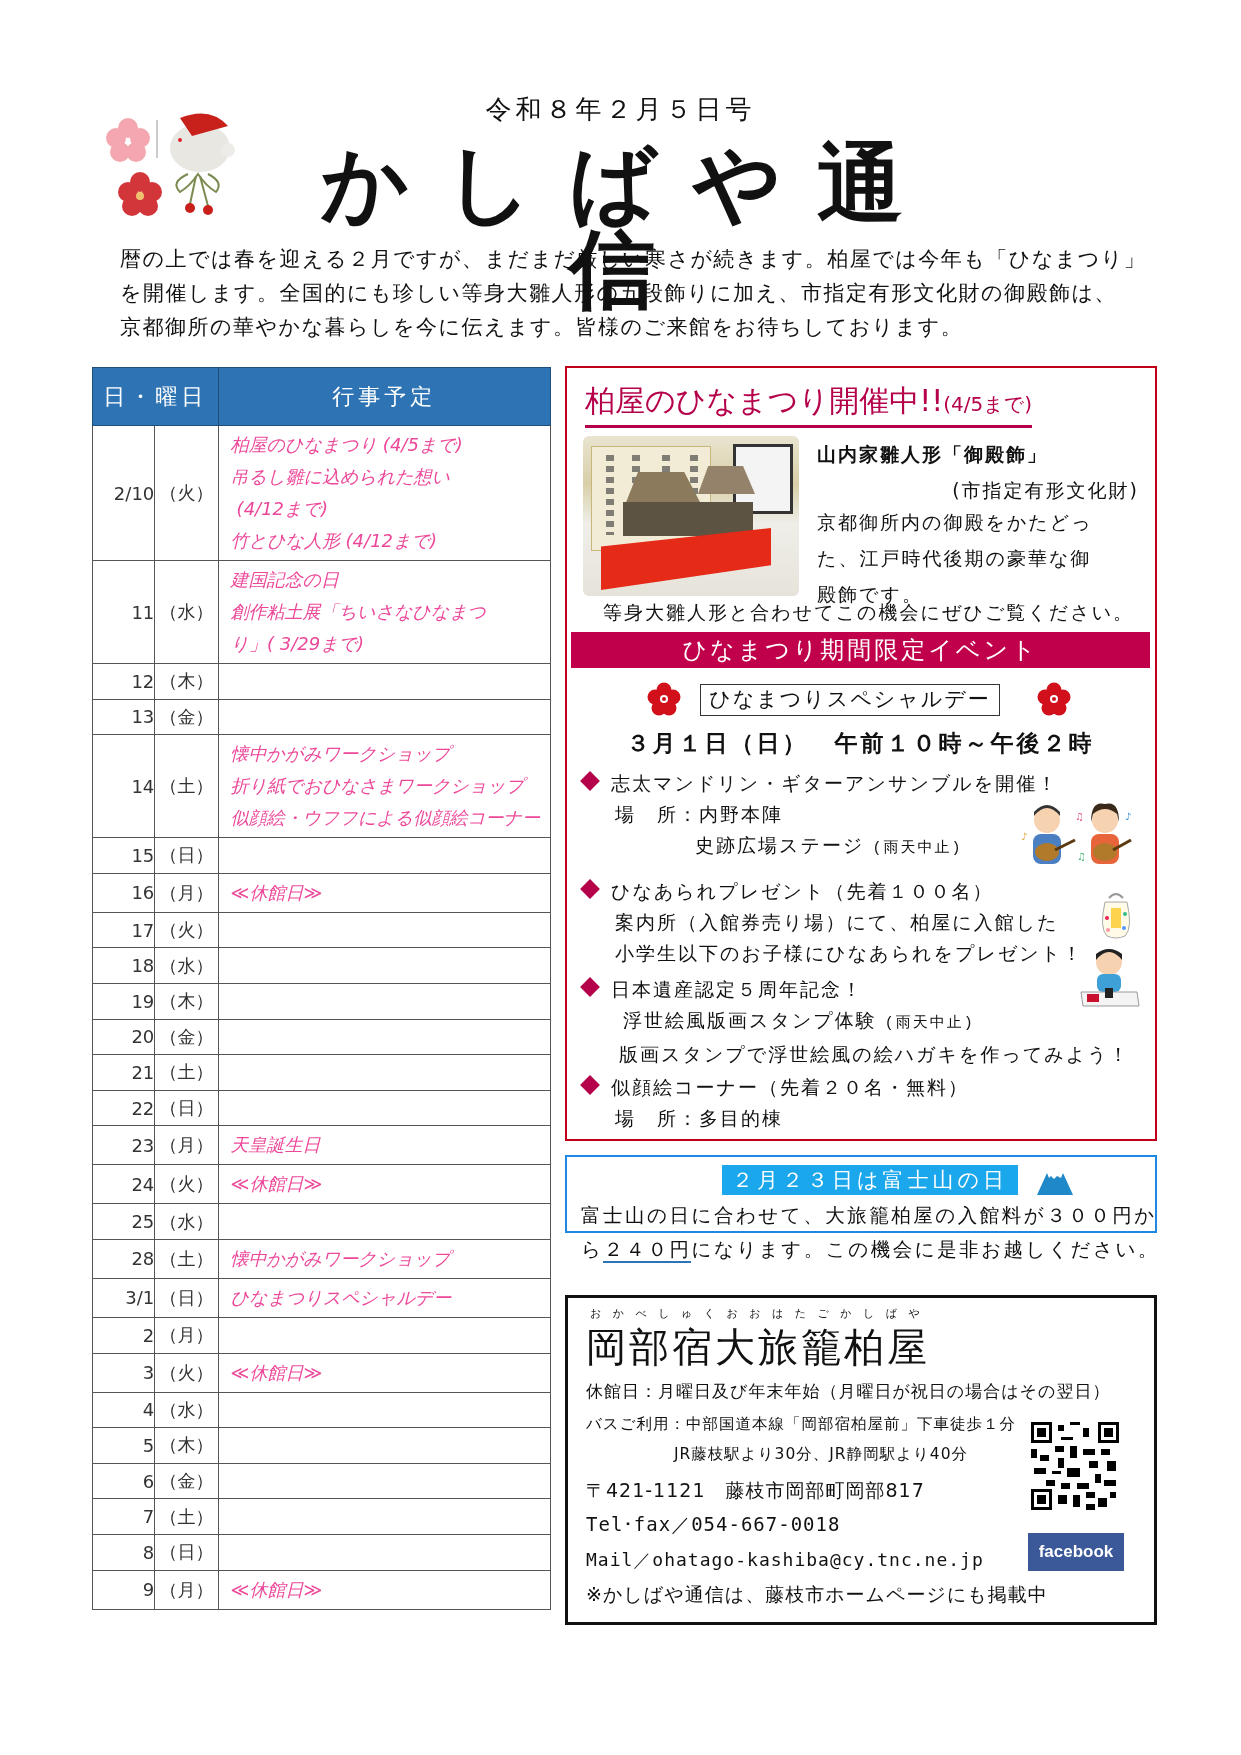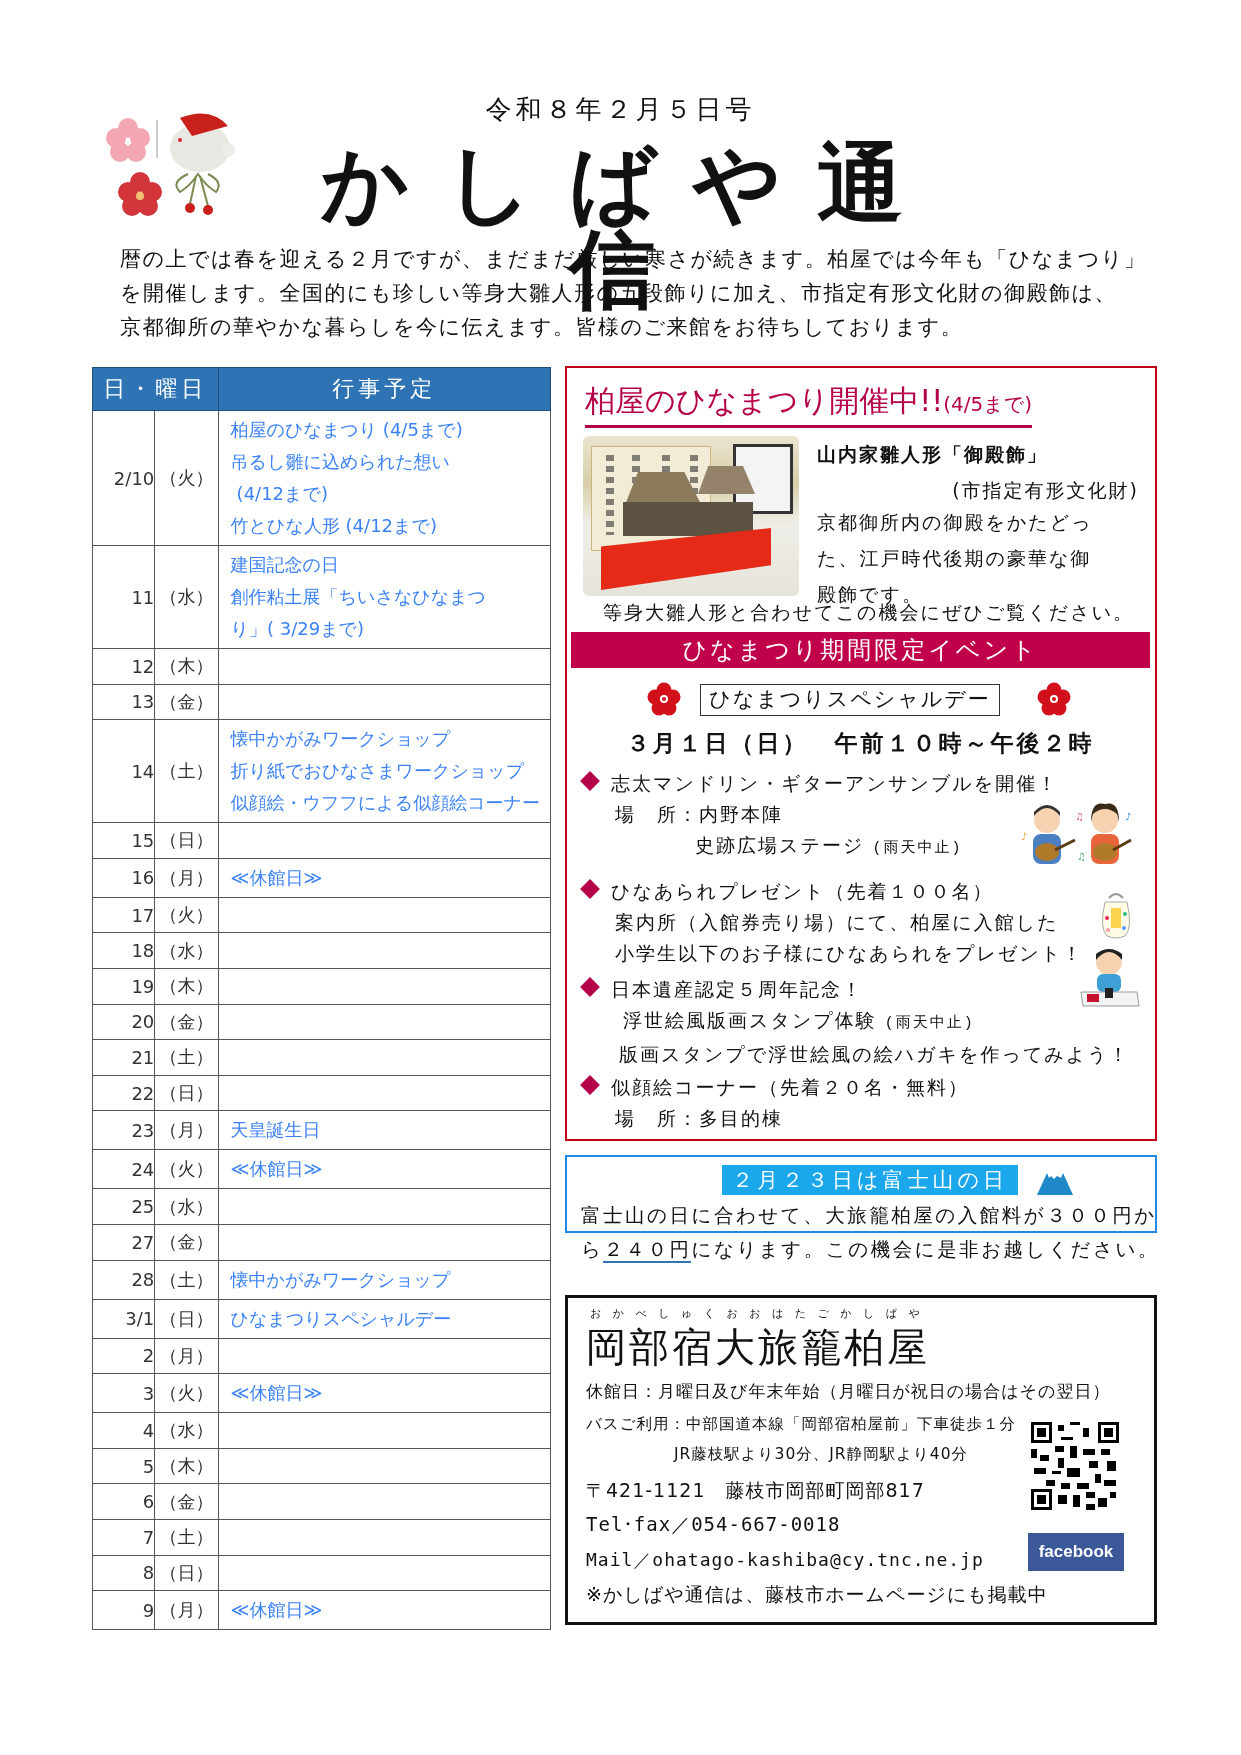--- a/index.html
+++ b/index.html
@@ -8,25 +8,25 @@
 
   
   .deco { position: absolute; left: 100px; top: 100px; width: 140px; height: 120px; }
   .issue-date { position: absolute; left: 0; width: 1241px; top: 92px; text-align: center; font-size: 26px; letter-spacing: 4px; }
   .main-title { position: absolute; left: 290px; top: 140px; width: 680px; text-align: center; font-size: 86px; font-weight: bold; letter-spacing: 36px; font-family: "DejaVu Sans", sans-serif; line-height: 1; }
   .intro { position: absolute; left: 120px; top: 242px; width: 1010px; font-size: 21px; line-height: 34px; letter-spacing: 1.5px; }
   .intro p { white-space: nowrap; }
 
   
   .schedule { position: absolute; left: 92px; top: 367px; width: 459px; border-collapse: collapse; }
-  .schedule th { background: #2e74b5; color: #fff; font-weight: normal; font-size: 22px; height: 43px; border: 1px solid #1f4e79; letter-spacing: 4px; }
+  .schedule th { background: #2e74b5; color: #fff; font-weight: normal; font-size: 22px; height: 58px; border: 1px solid #1f4e79; letter-spacing: 4px; }
   .schedule td { border: 1.5px solid #555; font-size: 18px; color: #333; height: 35.6px; vertical-align: middle; }
   .schedule td.d { width: 79px; text-align: right; margin-top: 31px; }
   .schedule td.w { width: 70px; text-align: center; }
-  .schedule td.e { width: 310px; padding: 3px 10px 3px 12px; color: #3b82f6; line-height: 32px; }
+  .schedule td.e { width: 310px; padding: 3px 10px 3px 12px; color: #ec4899; line-height: 32px; font-style: italic; }
   .schedule td.e div { white-space: nowrap; }
   .schedule td.e .ind { padding-left: 6px; }
 
   
   .event-box { position: absolute; left: 565px; top: 366px; width: 592px; height: 775px; border: 2.5px solid #c00018; }
   .event-title { position: absolute; left: 18px; top: 14px; font-size: 30px; color: #b5004a; border-bottom: 3px solid #b5004a; white-space: nowrap; line-height: 38px; padding-bottom: 2px; }
   .event-title small { font-size: 20px; }
   .photo { position: absolute; left: 16px; top: 68px; width: 216px; height: 160px; border-radius: 6px; overflow: hidden; background: linear-gradient(180deg,#e9e4d0 0%,#d8cfa8 30%,#efeee8 55%,#e6e3da 100%); }
   .photo .screen { position: absolute; left: 8px; top: 10px; width: 120px; height: 105px; background: #f2ecd6; border: 1px solid #c8b67a; }
   .photo .screen span { position:absolute; top: 8px; width: 8px; height: 80px; background: repeating-linear-gradient(180deg,#333 0 6px,transparent 6px 11px); opacity:.6 }
@@ -206,25 +206,20 @@
       <tr>
         <td class="d">24</td>
         <td class="w">（火）</td>
         <td class="e">
           <div>≪休館日≫</div>
         </td>
       </tr>
       <tr>
         <td class="d">25</td>
         <td class="w">（水）</td>
-        <td class="e"></td>
-      </tr>
-      <tr>
-        <td class="d">27</td>
-        <td class="w">（金）</td>
         <td class="e"></td>
       </tr>
       <tr>
         <td class="d">28</td>
         <td class="w">（土）</td>
         <td class="e">
           <div>懐中かがみワークショップ</div>
         </td>
       </tr>
       <tr>

